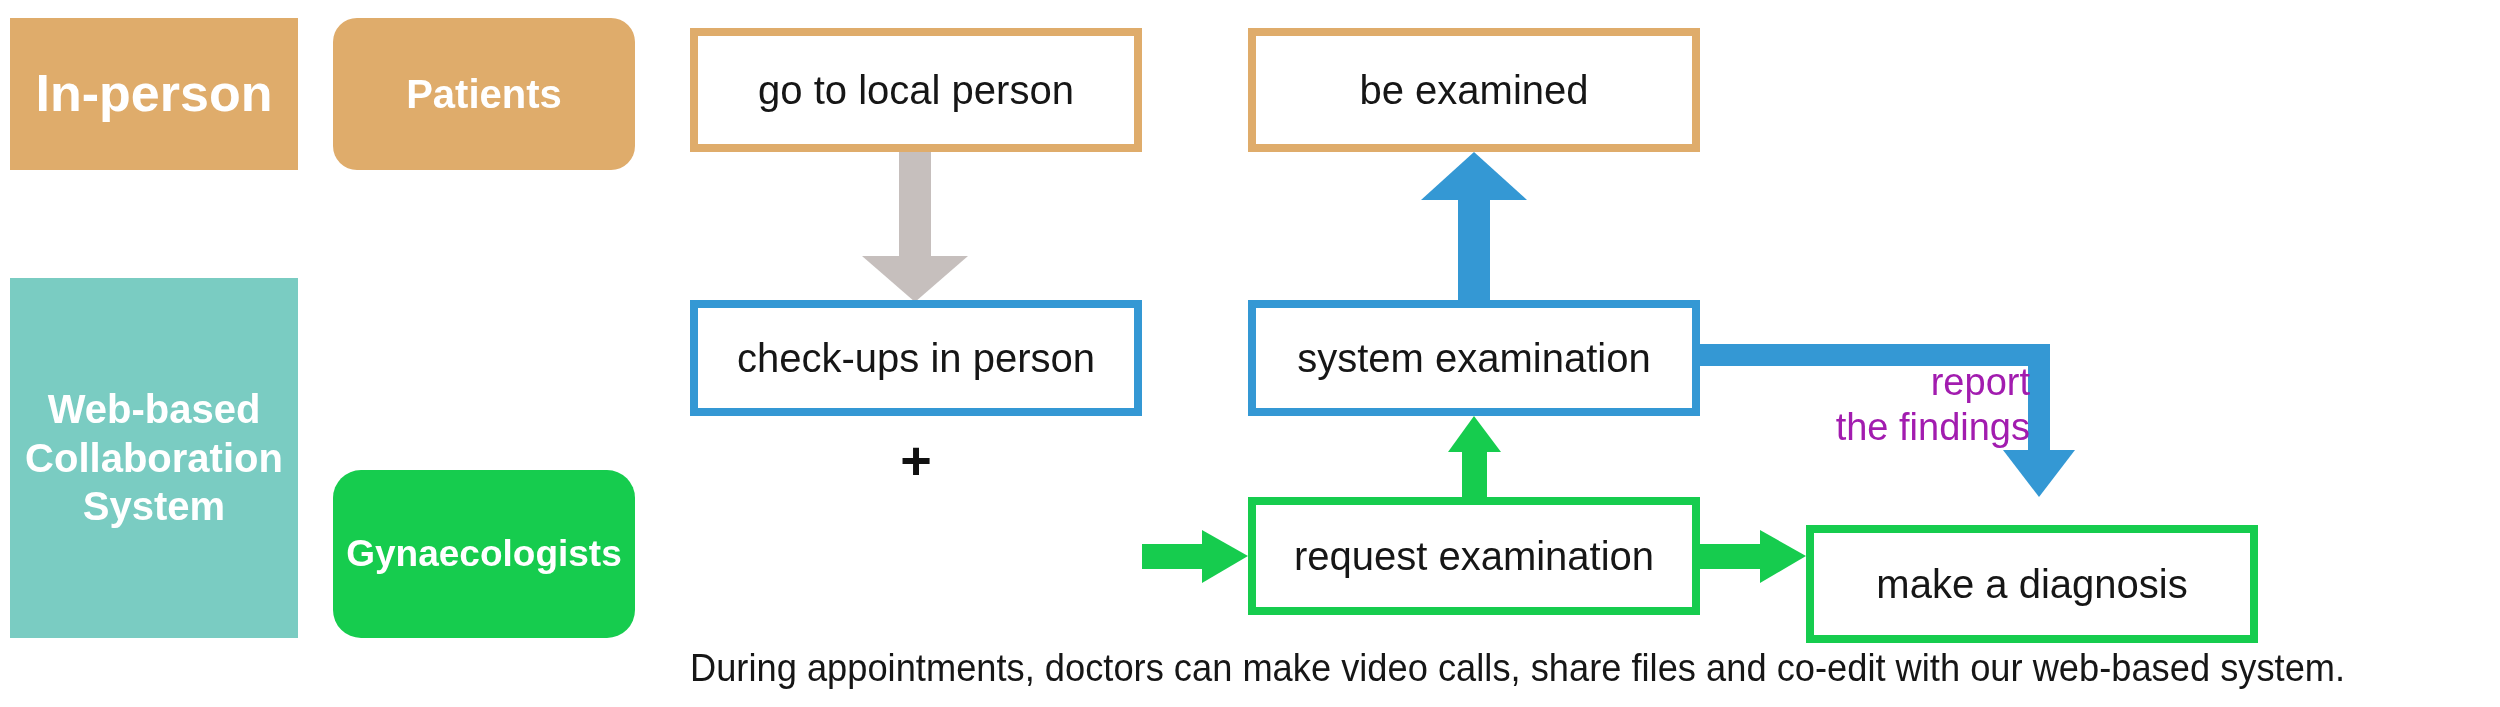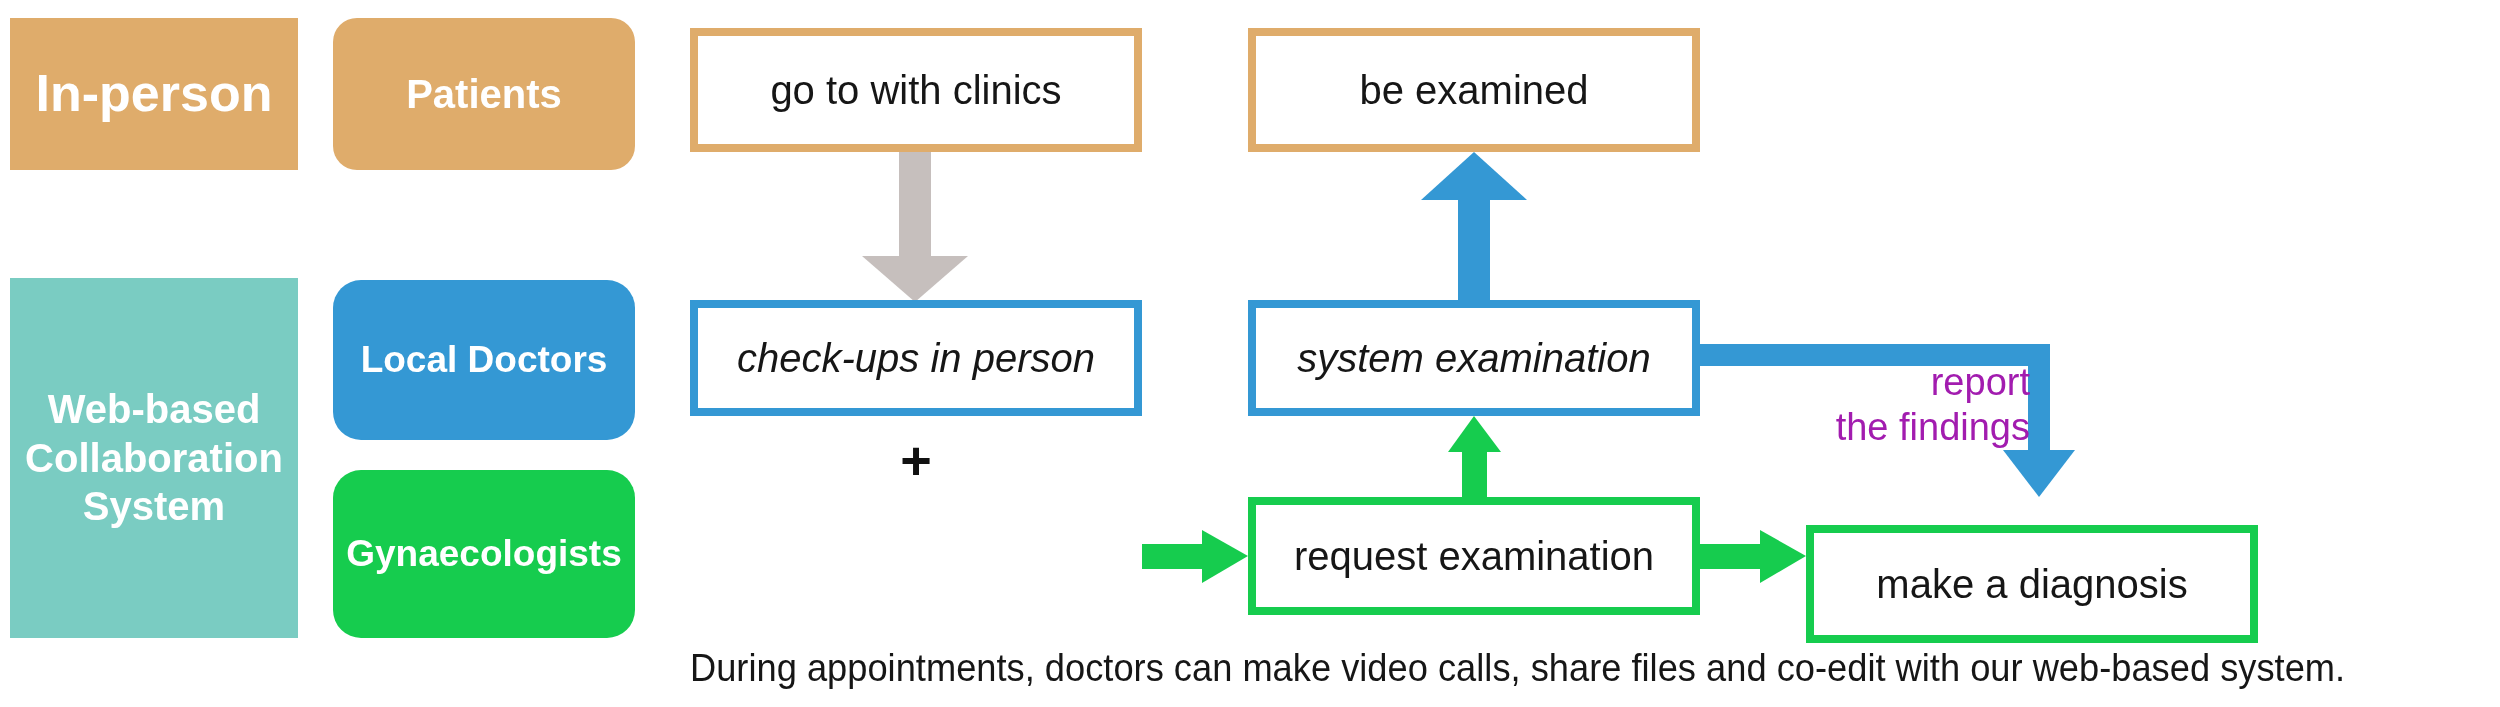--- a/index.html
+++ b/index.html
@@ -60,21 +60,21 @@
     position:absolute;
     display:flex;align-items:center;justify-content:center;
     box-sizing:border-box;
     background:#ffffff;
     color:#161616;
     font-size:40px;
     text-align:center;
     white-space:nowrap;
   }
   .node-orange{border:8px solid #dfac6b;}
-  .node-blue{border:8px solid #3498d4;font-style:italic;}
+  .node-blue{border:8px solid #3498d4;}
   .node-green{border:8px solid #16cc4e;}
 
   .n-goclinics      {left:690px; top:28px;  width:452px; height:124px;}
   .n-beexamined     {left:1248px;top:28px;  width:452px; height:124px;}
   .n-checkups       {left:690px; top:300px; width:452px; height:116px;}
   .n-conduct        {left:1248px;top:300px; width:452px; height:116px;}
   .n-consult        {left:690px; top:497px; width:452px; height:118px;}
   .n-request        {left:1248px;top:497px; width:452px; height:118px;}
   .n-diagnosis      {left:1806px;top:497px; width:452px; height:118px;margin-top:28px;}
 
@@ -157,29 +157,26 @@
     <span>
       <span>Web-based</span><br>
       <span>Collaboration</span><br>
       <span>System</span>
     </span>
   </div>
 
   <div class="pill pill-patients">
     <span>Patients</span>
   </div>
-  <div class="pill pill-local">
-    <span>Local Doctors</span>
-  </div>
   <div class="pill pill-gynae">
     <span>Gynaecologists</span>
   </div>
 
   <div class="node node-orange n-goclinics">
-    <span>go to with clinics</span>
+    <span>go to local person</span>
   </div>
 
   <div class="node node-orange n-beexamined">
     <span>be examined</span>
   </div>
 
   <div class="node node-blue n-checkups">
     <span>check-ups in person</span>
   </div>
 

